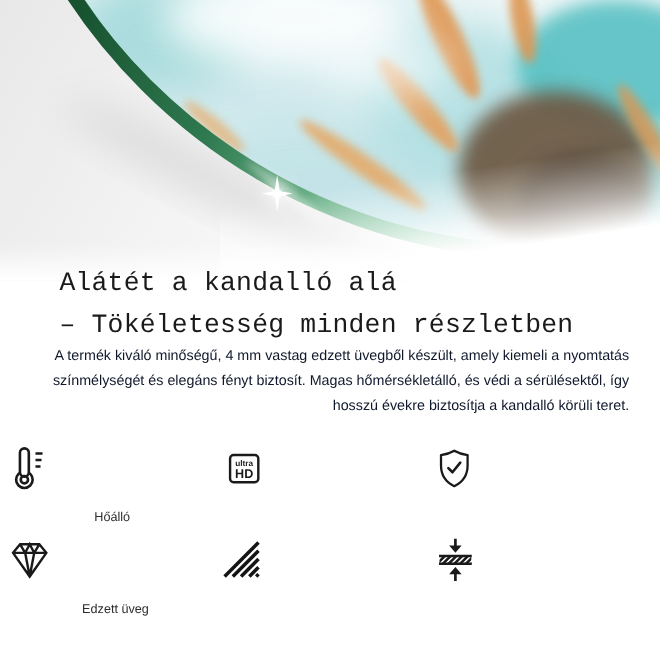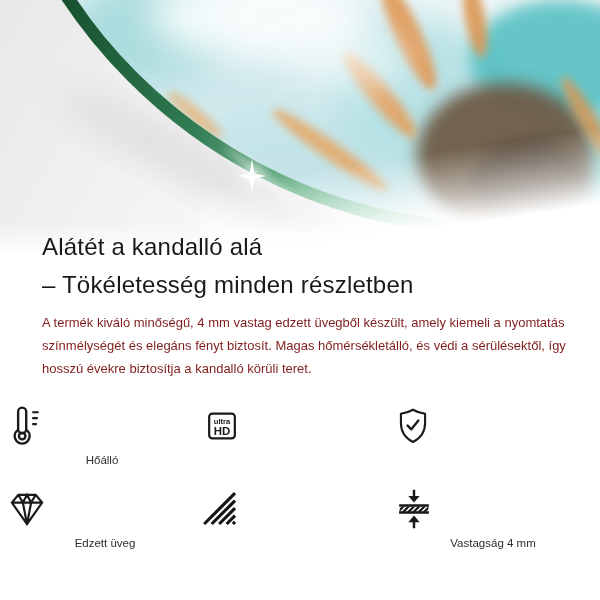--- a/index.html
+++ b/index.html
@@ -3,35 +3,35 @@
 <meta charset="utf-8">
 <style>
   html,body{margin:0;padding:0;}
   body{
     width:600px;height:600px;position:relative;overflow:hidden;
     background:#ffffff;
     font-family:"Liberation Sans",sans-serif;
   }
   .hero{position:absolute;left:0;top:0;width:600px;height:255px;}
   .headline{
-    position:absolute;left:42px;top:228px;margin:0;
-    font-family:Liberation Sans, sans-serif;
+    position:absolute;left:42px;top:228px;margin:12px;
+    font-family:Liberation Mono, monospace;
     font-weight:400;font-size:24px;line-height:38px;color:#1a1a1a;
     white-space:pre-line;letter-spacing:.2px;
   }
   .description{
     position:absolute;left:42px;top:311px;margin:0;width:530px;
-    font-size:13px;line-height:23px;color:#7f1d1d;white-space:pre-line;
+    font-size:13px;line-height:23px;color:#0f172a;white-space:pre-line;text-align:right;
   }
   .feature{
     position:absolute;width:200px;transform:translateX(-50%);
     text-align:center;
   }
   .icon-box{height:46px;display:flex;align-items:center;justify-content:flex-start;}
-  .feature-label{font-size:11.5px;color:#2d2d2d;margin-top:5px;}
+  .feature-label{font-size:11.5px;color:#2d2d2d;margin-top:16px;}
   .f1{left:102px;top:403px}.f2{left:300px;top:403px}.f3{left:493px;top:403px}
   .f4{left:105px;top:486px}.f5{left:300px;top:486px}.f6{left:493px;top:486px}
   svg .stroke{stroke:#1a1a1a;fill:none;}
 </style>
 </head>
 <body>
 
 <div class="hero">
   <svg width="600" height="255" viewBox="0 0 600 255" aria-hidden="true">
     <defs>
@@ -176,16 +176,15 @@
         <path d="M24,2 V10" stroke="#1a1a1a" stroke-width="2.8"></path>
         <polygon points="17.5,9 30.5,9 24,16.5" fill="#1a1a1a"></polygon>
         <path d="M7,20 H41 M7,28 H41" stroke="#1a1a1a" stroke-width="2.6"></path>
         <g clip-path="url(#barClip)">
           <path d="M4,29 L13,20 M10,29 L19,20 M16,29 L25,20 M22,29 L31,20 M28,29 L37,20 M34,29 L43,20 M40,29 L49,20" stroke="#1a1a1a" stroke-width="2.6" fill="none"></path>
         </g>
         <polygon points="17.5,39 30.5,39 24,31.5" fill="#1a1a1a"></polygon>
         <path d="M24,38 V46" stroke="#1a1a1a" stroke-width="2.8"></path>
       </svg>
     </div>
-    <div class="feature-label">Vastagság 4 mm</div>
   </div>
 
 </div>
 
 </body></html>

